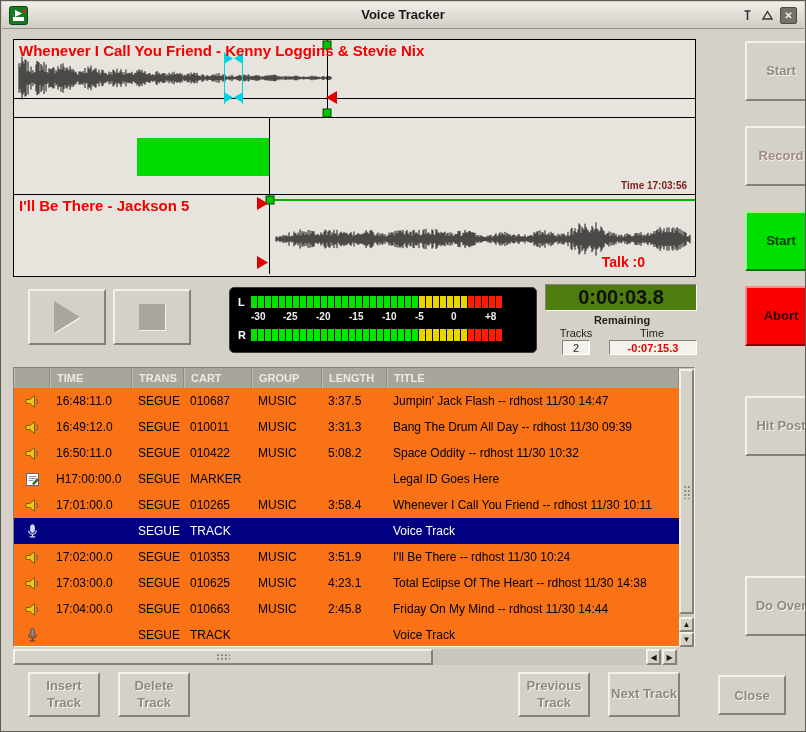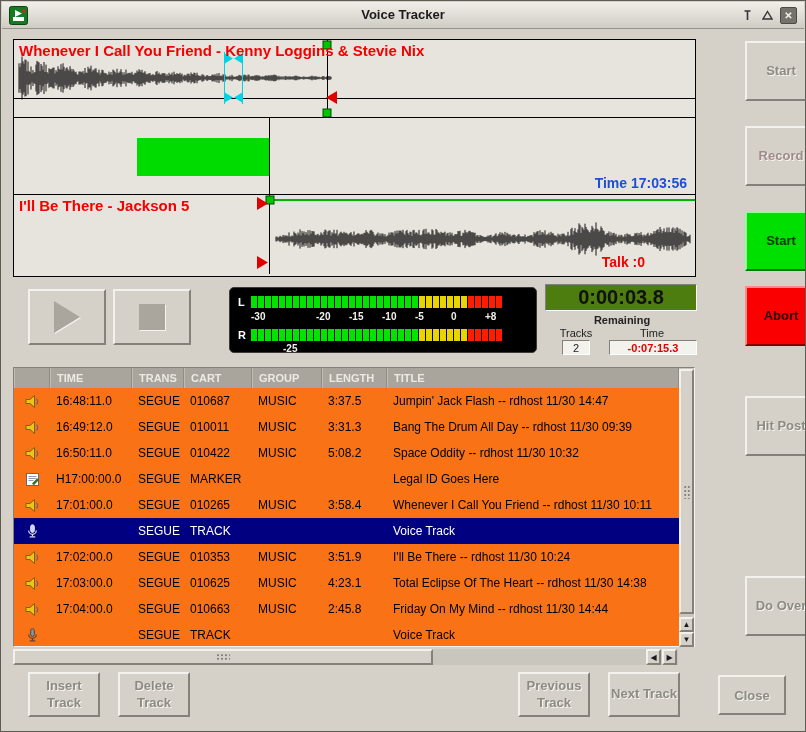--- a/index.html
+++ b/index.html
@@ -17,21 +17,21 @@
   .tb-close{right:7px;background:#76726b;color:#f4f2ee;border:1px solid #4e4b45;
     border-radius:2px;font-size:10px;font-weight:bold;}
   
   .wavestack{position:absolute;left:12px;top:38px;width:683px;height:238px;border:1px solid #000;background:#e7e4dd;}
   .lane{position:relative;width:100%;overflow:hidden;}
   .lane1{height:78px;border-bottom:1px solid #000;}
   .lane2{height:77px;border-bottom:1px solid #000;}
   .lane3{height:79px;}
   .lane svg{position:absolute;left:0;top:0;}
   .lane-title{position:absolute;left:5px;top:2px;font-size:15px;font-weight:bold;color:#f40000;white-space:nowrap;}
-  .ovl-time{position:absolute;right:8px;bottom:3px;font-size:14px;font-weight:bold;color:#1d4ed8;}
+  .ovl-time{position:absolute;right:8px;bottom:3px;font-size:10px;font-weight:bold;color:#7f1d1d;}
   .ovl-talk{position:absolute;right:50px;bottom:4px;font-size:14px;font-weight:bold;color:#f40000;}
   
   .raised{background:#d5d1c9;border-top:2px solid #f3f1ec;border-left:2px solid #f3f1ec;
     border-bottom:2px solid #85817a;border-right:2px solid #85817a;}
   .btn{display:flex;align-items:center;justify-content:center;text-align:center;cursor:default;}
   .play-btn{position:absolute;left:27px;top:288px;width:78px;height:56px;}
   .stop-btn{position:absolute;left:112px;top:288px;width:78px;height:56px;}
   .play-glyph{width:0;height:0;border-left:26px solid #aaa69e;border-top:16px solid transparent;
     border-bottom:16px solid transparent;filter:drop-shadow(1px 1px 0 #f5f3ee);}
   .stop-glyph{width:26px;height:26px;background:#aaa69e;box-shadow:1px 1px 0 #f5f3ee;}
@@ -204,21 +204,21 @@
           <span class="cell" style="background: rgb(232, 212, 0);"></span>
           <span class="cell" style="background: rgb(255, 28, 0);"></span>
           <span class="cell" style="background: rgb(255, 28, 0);"></span>
           <span class="cell" style="background: rgb(255, 28, 0);"></span>
           <span class="cell" style="background: rgb(255, 28, 0);"></span>
           <span class="cell" style="background: rgb(255, 28, 0);"></span>
         </span>
     </div>
     <div class="scale-row" id="scaleRow">
         <span style="left: 0px;">-30</span>
-        <span style="left: 32px; margin-top: 32px;">-25</span>
+        <span style="left: 32px;">-25</span>
         <span style="left: 65px;">-20</span>
         <span style="left: 98px;">-15</span>
         <span style="left: 131px;">-10</span>
         <span style="left: 164px;">-5</span>
         <span style="left: 200px;">0</span>
         <span style="left: 234px;">+8</span>
       </div>
     <div class="meter-row meter-R">
       <span class="meter-side">R</span>
       <span class="cells" id="cellsR">

